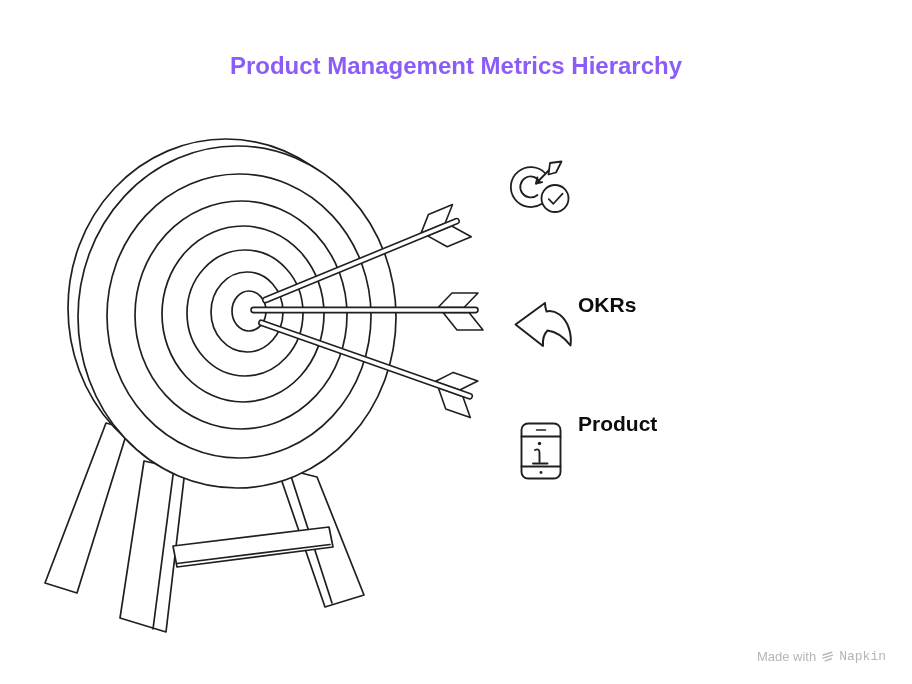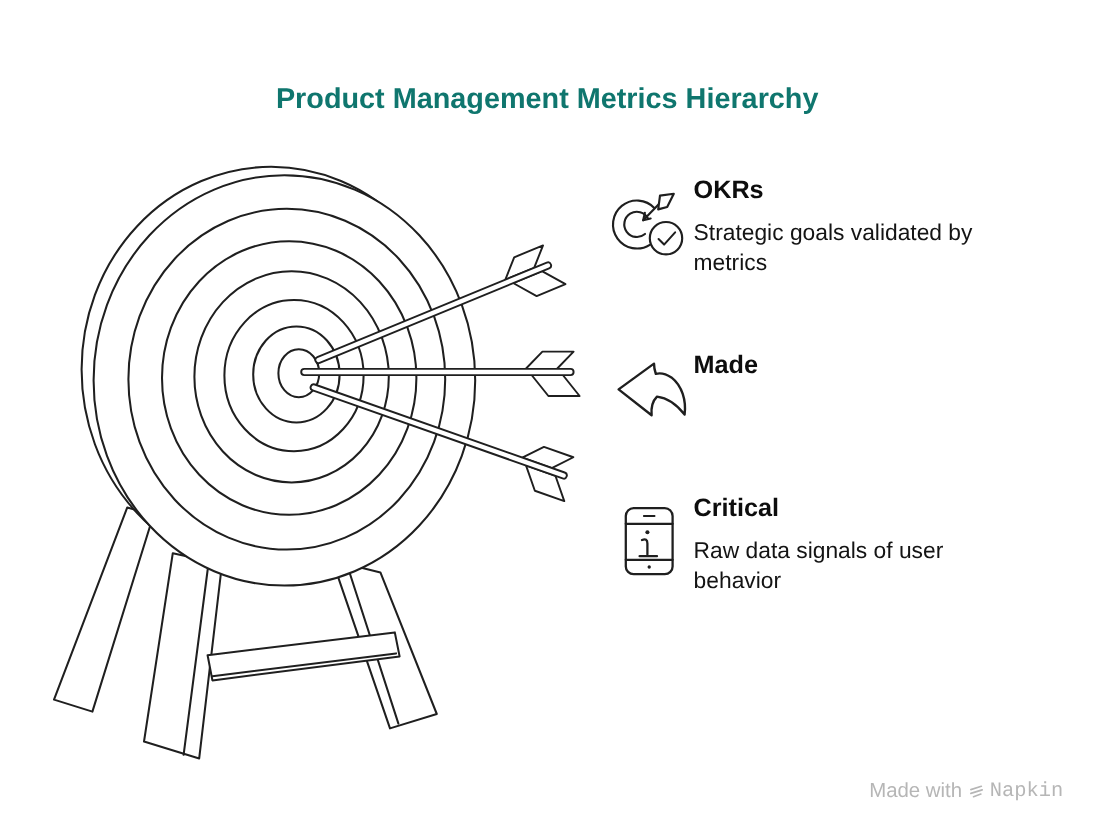--- a/index.html
+++ b/index.html
@@ -1,37 +1,37 @@
 <!DOCTYPE html>
 <html><head>
 <meta charset="utf-8">
 <style>
   html,body{margin:0;padding:0;background:#fff;}
   .canvas{
     position:relative;width:912px;height:684px;background:#ffffff;overflow:hidden;
     font-family:"Liberation Sans",sans-serif;color:#0d0d0d;
   }
   .title{
-    position:absolute;left:0;right:0;top:52px;margin:17px;
-    text-align:center;font-size:24px;font-weight:700;color:#0f766e;letter-spacing:0;
+    position:absolute;left:0;right:0;top:52px;margin:0;
+    text-align:center;font-size:24px;font-weight:700;color:#8b5cf6;letter-spacing:0;
   }
   .art{position:absolute;left:30px;top:130px;width:470px;height:512px;}
   .icon{position:absolute;}
   .icon-okrs{left:504px;top:154px;width:70px;height:62px;}
   .icon-kpis{left:508px;top:296px;width:70px;height:58px;}
   .icon-metrics{left:516px;top:418px;width:50px;height:66px;}
   .item{position:absolute;left:578px;width:278px;}
   .item-okrs{top:146px;}
   .item-kpis{top:292px;}
   .item-metrics{top:411px;}
   .item h2{margin:0 0 11px 0;font-size:21px;line-height:25px;font-weight:700;color:#0d0d0d;}
   .item p{margin:0;font-size:19px;line-height:25px;font-weight:400;color:#141414;}
   .watermark{
     position:absolute;top:649px;right:26px;display:flex;align-items:center;gap:5px;
-    font-size:17px;color:#b6b6b6;
+    font-size:13px;color:#b6b6b6;
   }
   .watermark .brand{font-weight:500;font-family:Liberation Mono, monospace;}
   .watermark svg{display:block;}
 </style>
 </head>
 <body>
 
 <div class="canvas">
 
   <h1 class="title">Product Management Metrics Hierarchy</h1>
@@ -87,54 +87,49 @@
     <g fill="none" stroke="#1f1f1f" stroke-width="1.8" stroke-linecap="round" stroke-linejoin="round">
       <path d="M 545.5,173.5 A 20,20 0 1 0 541.5,204"></path>
       <path d="M 540,182 A 10.5,10.5 0 1 0 537.5,195"></path>
       <path d="M 536,183.5 L 552,167"></path>
       <path d="M 536,183.5 l 6.2,-1.4 M 536,183.5 l 1.4,-6.2"></path>
       <path d="M 548.5,174.5 L 550,163 L 561.5,161.5 L 556,172.5 Z" fill="#ffffff"></path>
       <circle cx="555" cy="198.5" r="13.5" fill="#ffffff"></circle>
       <path d="M 548.8,199.2 l 4.6,4.6 l 9.2,-10.2" stroke-width="1.7"></path>
     </g>
   </svg>
-  <section class="item item-okrs">
-    <h2>OKRs</h2>
-    <p>Strategic goals validated by metrics</p>
-  </section>
 
   <svg class="icon icon-kpis" viewBox="508 296 70 58" aria-hidden="true">
     <path d="M 545,303
              L 515.5,324.5
              L 543,346
              C 542.5,340.5 543,335 547.5,330.5
              C 556,331.5 563.5,336.5 570.5,345.5
              C 572,334 568.5,321.5 559.5,314.5
              C 555,311.5 550.5,310.5 546.5,311.5
              C 545.5,308.5 545,305.5 545,303 Z" fill="#ffffff" stroke="#1f1f1f" stroke-width="2" stroke-linejoin="round"></path>
   </svg>
   <section class="item item-kpis">
-    <h2>Made</h2>
+    <h2>OKRs</h2>
   </section>
 
   <svg class="icon icon-metrics" viewBox="516 418 50 66" aria-hidden="true">
     <g fill="none" stroke="#1f1f1f" stroke-width="1.9" stroke-linecap="round" stroke-linejoin="round">
       <rect x="521.5" y="423.5" width="39" height="55" rx="6.5" fill="#ffffff"></rect>
       <line x1="521.5" y1="436.5" x2="560.5" y2="436.5"></line>
       <line x1="536.5" y1="430" x2="545.5" y2="430" stroke-width="1.5"></line>
       <line x1="521.5" y1="466.5" x2="560.5" y2="466.5"></line>
       <circle cx="541" cy="472.5" r="1.4" fill="#1f1f1f" stroke="none"></circle>
       <circle cx="539.5" cy="443.5" r="1.7" fill="#1f1f1f" stroke="none"></circle>
       <path d="M 535,450 Q 539.5,448 539.5,453 L 539.5,462"></path>
       <line x1="533" y1="463.5" x2="547.5" y2="463.5"></line>
     </g>
   </svg>
   <section class="item item-metrics">
-    <h2>Critical</h2>
-    <p>Raw data signals of user behavior</p>
+    <h2>Product</h2>
   </section>
 
   <div class="watermark">
     <span>Made with</span>
     <svg viewBox="0 0 14 14" width="13" height="13" aria-hidden="true">
       <g stroke="#b6b6b6" stroke-width="1.5" stroke-linecap="round" fill="none">
         <path d="M2.2,5.4 L11.6,2.4"></path>
         <path d="M2.2,8.8 L12.4,5.6"></path>
         <path d="M4.6,11.8 L11.2,9.4"></path>
       </g>

